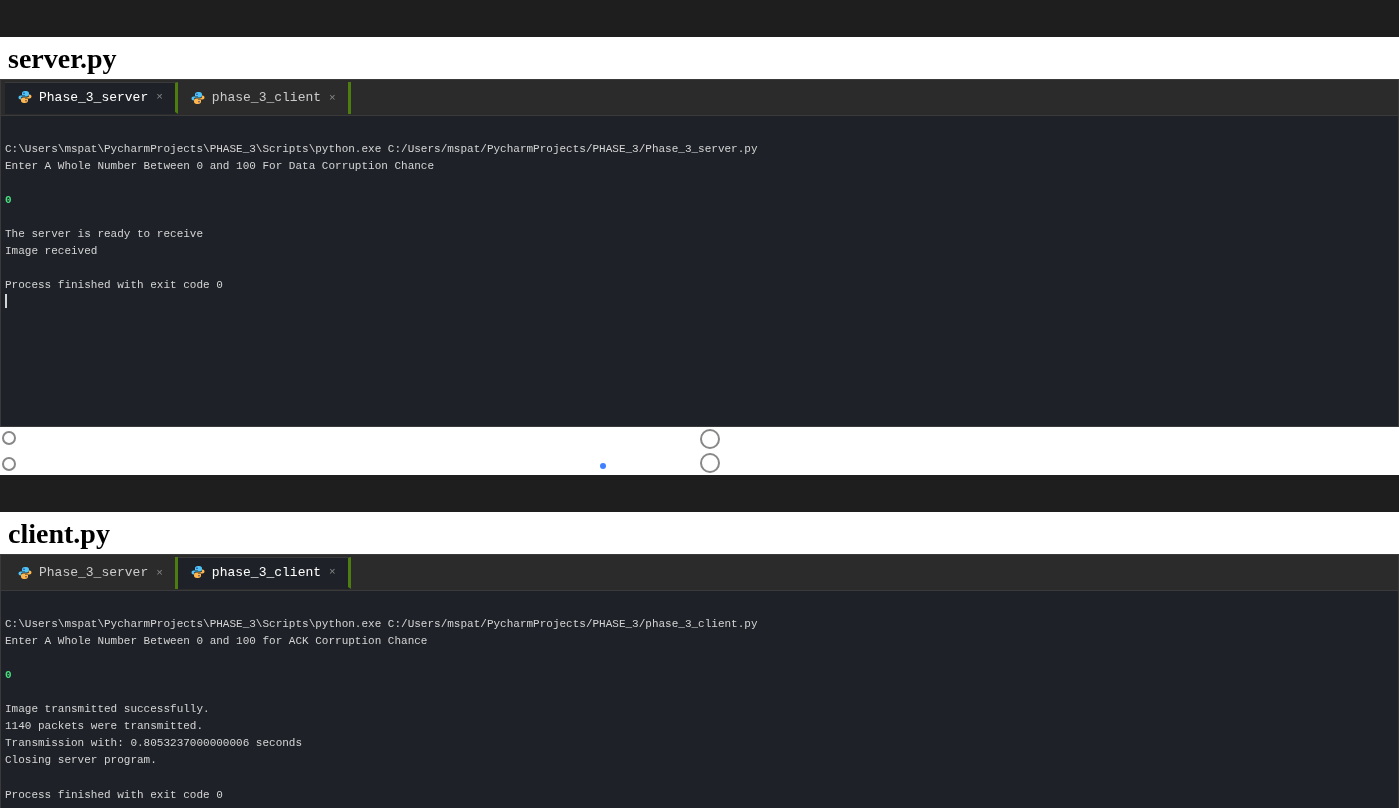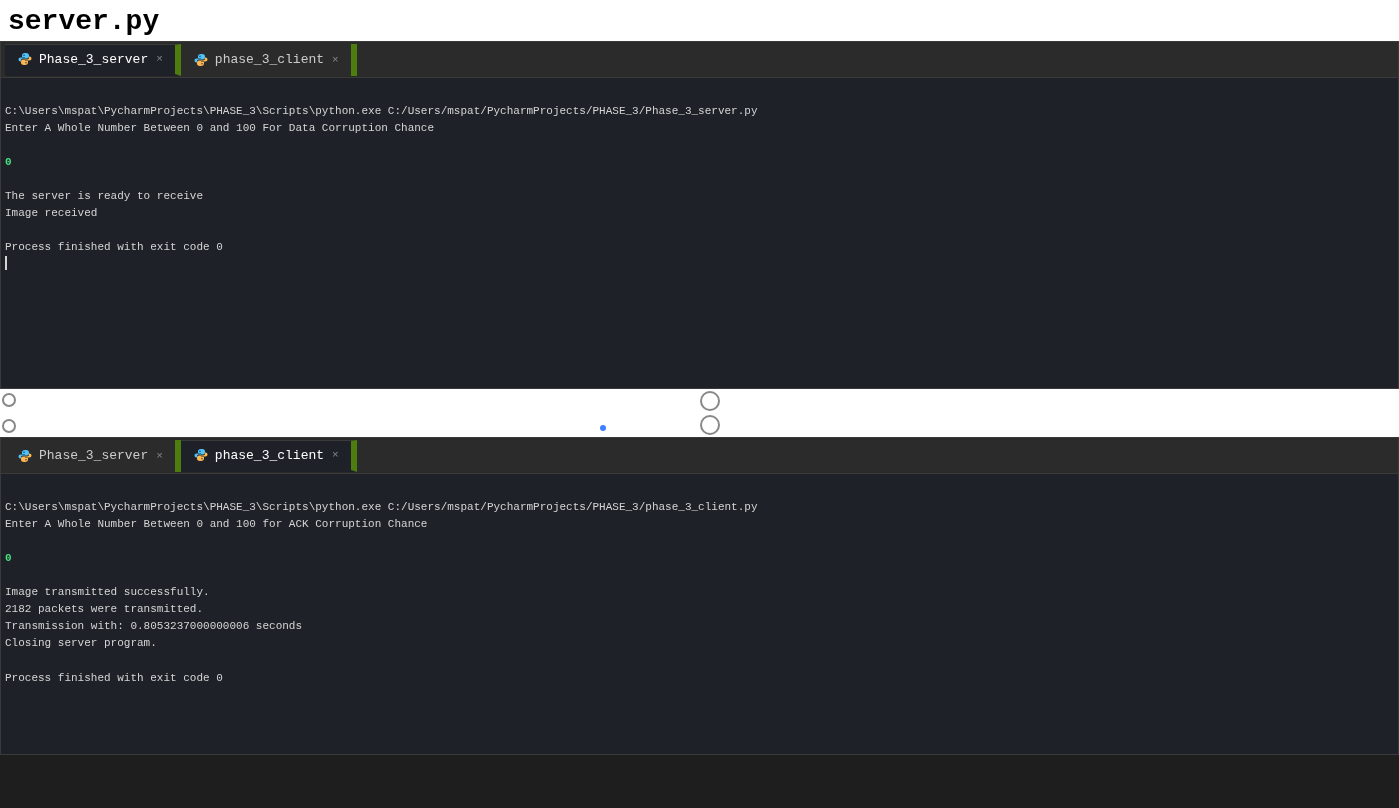--- a/index.html
+++ b/index.html
@@ -7,26 +7,27 @@
       background: #1e1e1e;
       font-family: 'Courier New', Courier, monospace;
       color: #d4d4d4;
       width: 1399px;
       min-height: 808px;
       overflow-x: hidden;
     }
 
     
     .file-title {
-      font-family: Liberation Mono, monospace;
+      font-family: Liberation Serif, serif;
       font-size: 28px;
       font-weight: bold;
       color: #000;
       background: #fff;
       padding: 6px 8px 4px 8px;
+      margin-top: 37px;
     }
 
     
     .terminal-wrapper {
       position: relative;
       background: #1e2228;
       border: 1px solid #3a3a3a;
     }
 
     
@@ -42,21 +43,21 @@
     .tab {
       display: flex;
       align-items: center;
       gap: 6px;
       padding: 4px 12px;
       height: 32px;
       cursor: pointer;
       font-size: 13px;
       color: #ccc;
       background: #2b2b2b;
-      border-right: 6px solid #4d7c0f;
+      border-right: 3px solid #4d7c0f;
       position: relative;
     }
 
     .tab.active {
       background: #1e2228;
       color: #fff;
       border-top: 1px solid #3a3a3a;
       border-bottom: 2px solid #1e2228;
     }
 
@@ -203,20 +204,21 @@
   <div class="handle-circle" style="left: 700px; top: 2px;"></div>
   <div class="blue-dot" style="position:absolute; left: 640px; bottom: 6px;"></div>
   <div class="handle-circle" style="left: 700px; bottom: 2px;"></div>
 
   <div class="handle-circle" style="left: 2px; top: 4px; width: 14px; height: 14px;"></div>
   <div class="handle-circle" style="left: 2px; bottom: 4px; width: 14px; height: 14px;"></div>
 </div>
 
 <div class="section-container">
 
+  <div class="file-title">client.py</div>
 
   <div class="terminal-wrapper">
 
     <div class="tab-bar">
       <div class="tab">
         <span class="py-icon">
           <svg viewBox="0 0 14 14" fill="none" xmlns="http://www.w3.org/2000/svg">
             <path d="M7 1C4.8 1 4 2 4 3.5V5h3v0.5H2.5C1.4 5.5 0.5 6.3 0.5 7.5S1.4 9.5 2.5 9.5H3V8.2C3 7.1 3.9 6.5 5 6.5h4c1 0 2-0.8 2-2V3.5C11 2 10.2 1 8 1H7z" fill="#4fc3f7"></path>
             <path d="M7 13C9.2 13 10 12 10 10.5V9H7V8.5H11.5C12.6 8.5 13.5 7.7 13.5 6.5S12.6 4.5 11.5 4.5H11V5.8C11 6.9 10.1 7.5 9 7.5H5c-1 0-2 0.8-2 2V10.5C3 12 3.8 13 6 13H7z" fill="#ffb74d"></path>
             <circle cx="6" cy="3.2" r="0.7" fill="#1a237e"></circle>
@@ -240,20 +242,20 @@
       </div>
     </div>
 
     <div class="terminal-content" style="min-height: 280px;">
 <span>C:\Users\mspat\PycharmProjects\PHASE_3\Scripts\python.exe C:/Users/mspat/PycharmProjects/PHASE_3/phase_3_client.py</span>
 <span>Enter A Whole Number Between 0 and 100 for ACK Corruption Chance</span>
 
 <span class="prompt-line">0</span>
 
 <span>Image transmitted successfully.</span>
-<span>2182 packets were transmitted.</span>
+<span>1140 packets were transmitted.</span>
 <span>Transmission with: 0.8053237000000006 seconds</span>
 <span>Closing server program.</span>
 
 <span>Process finished with exit code 0</span>
     </div>
   </div>
 </div>
 
 </body></html>

